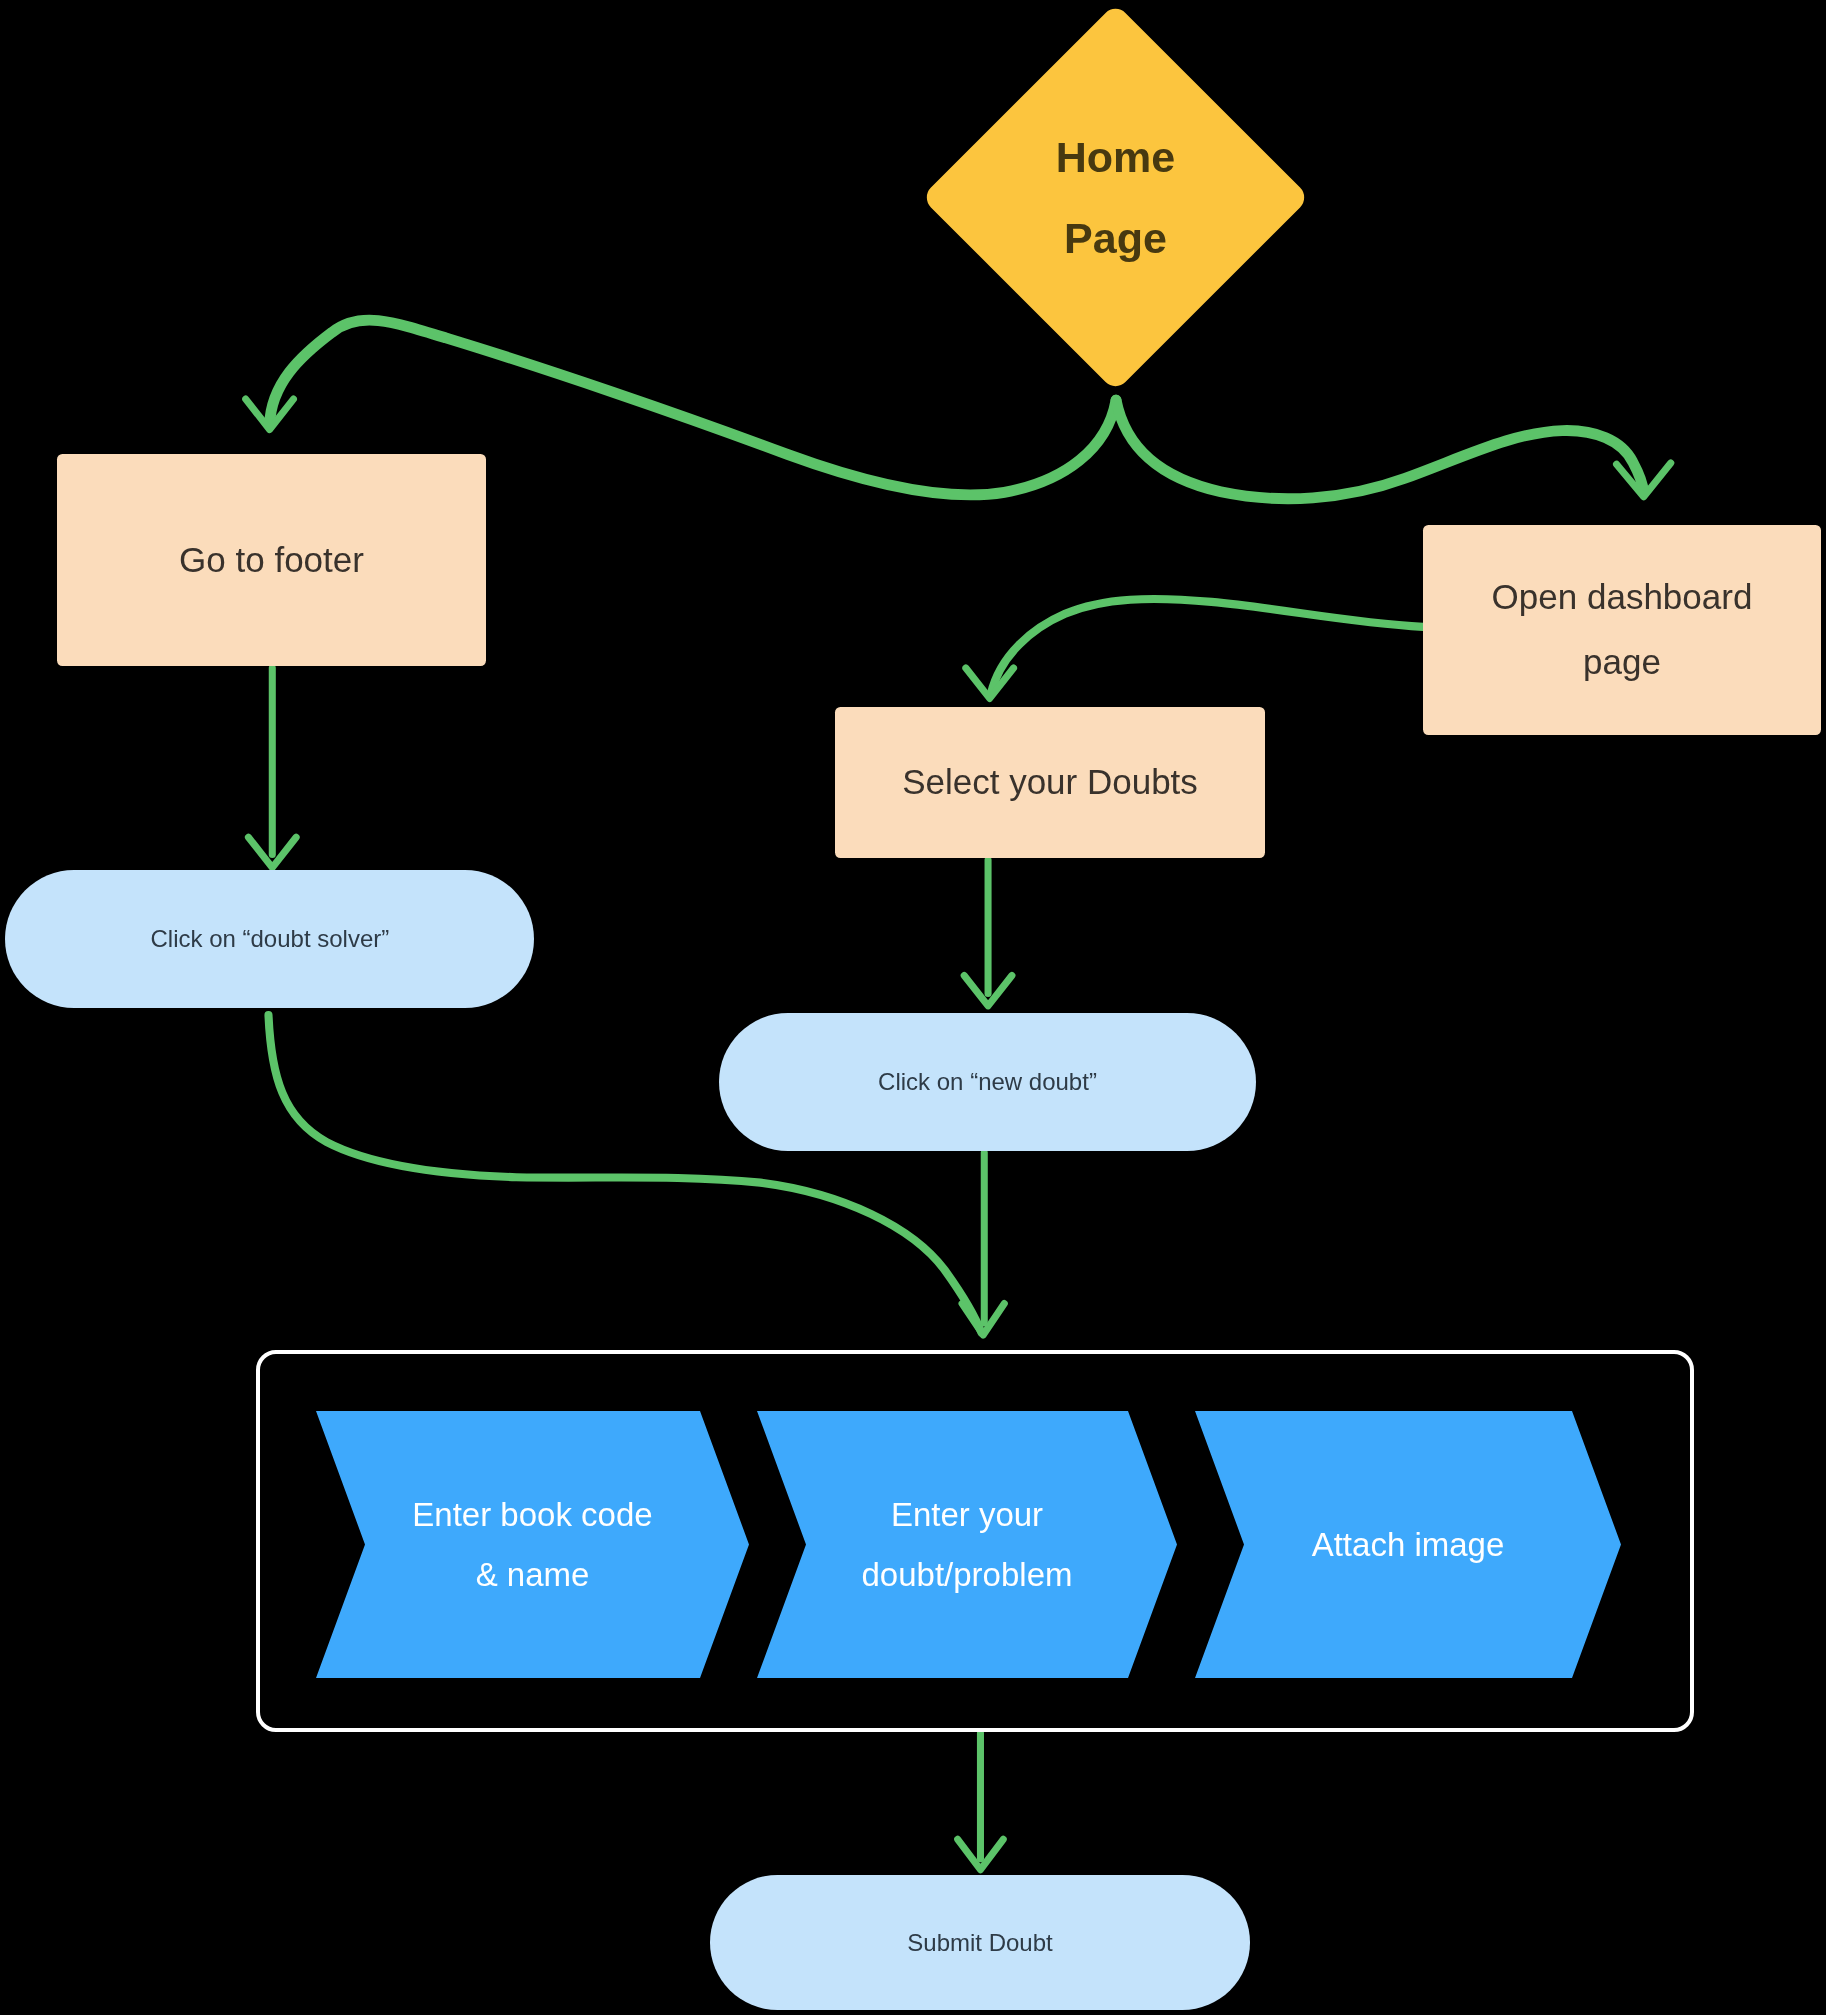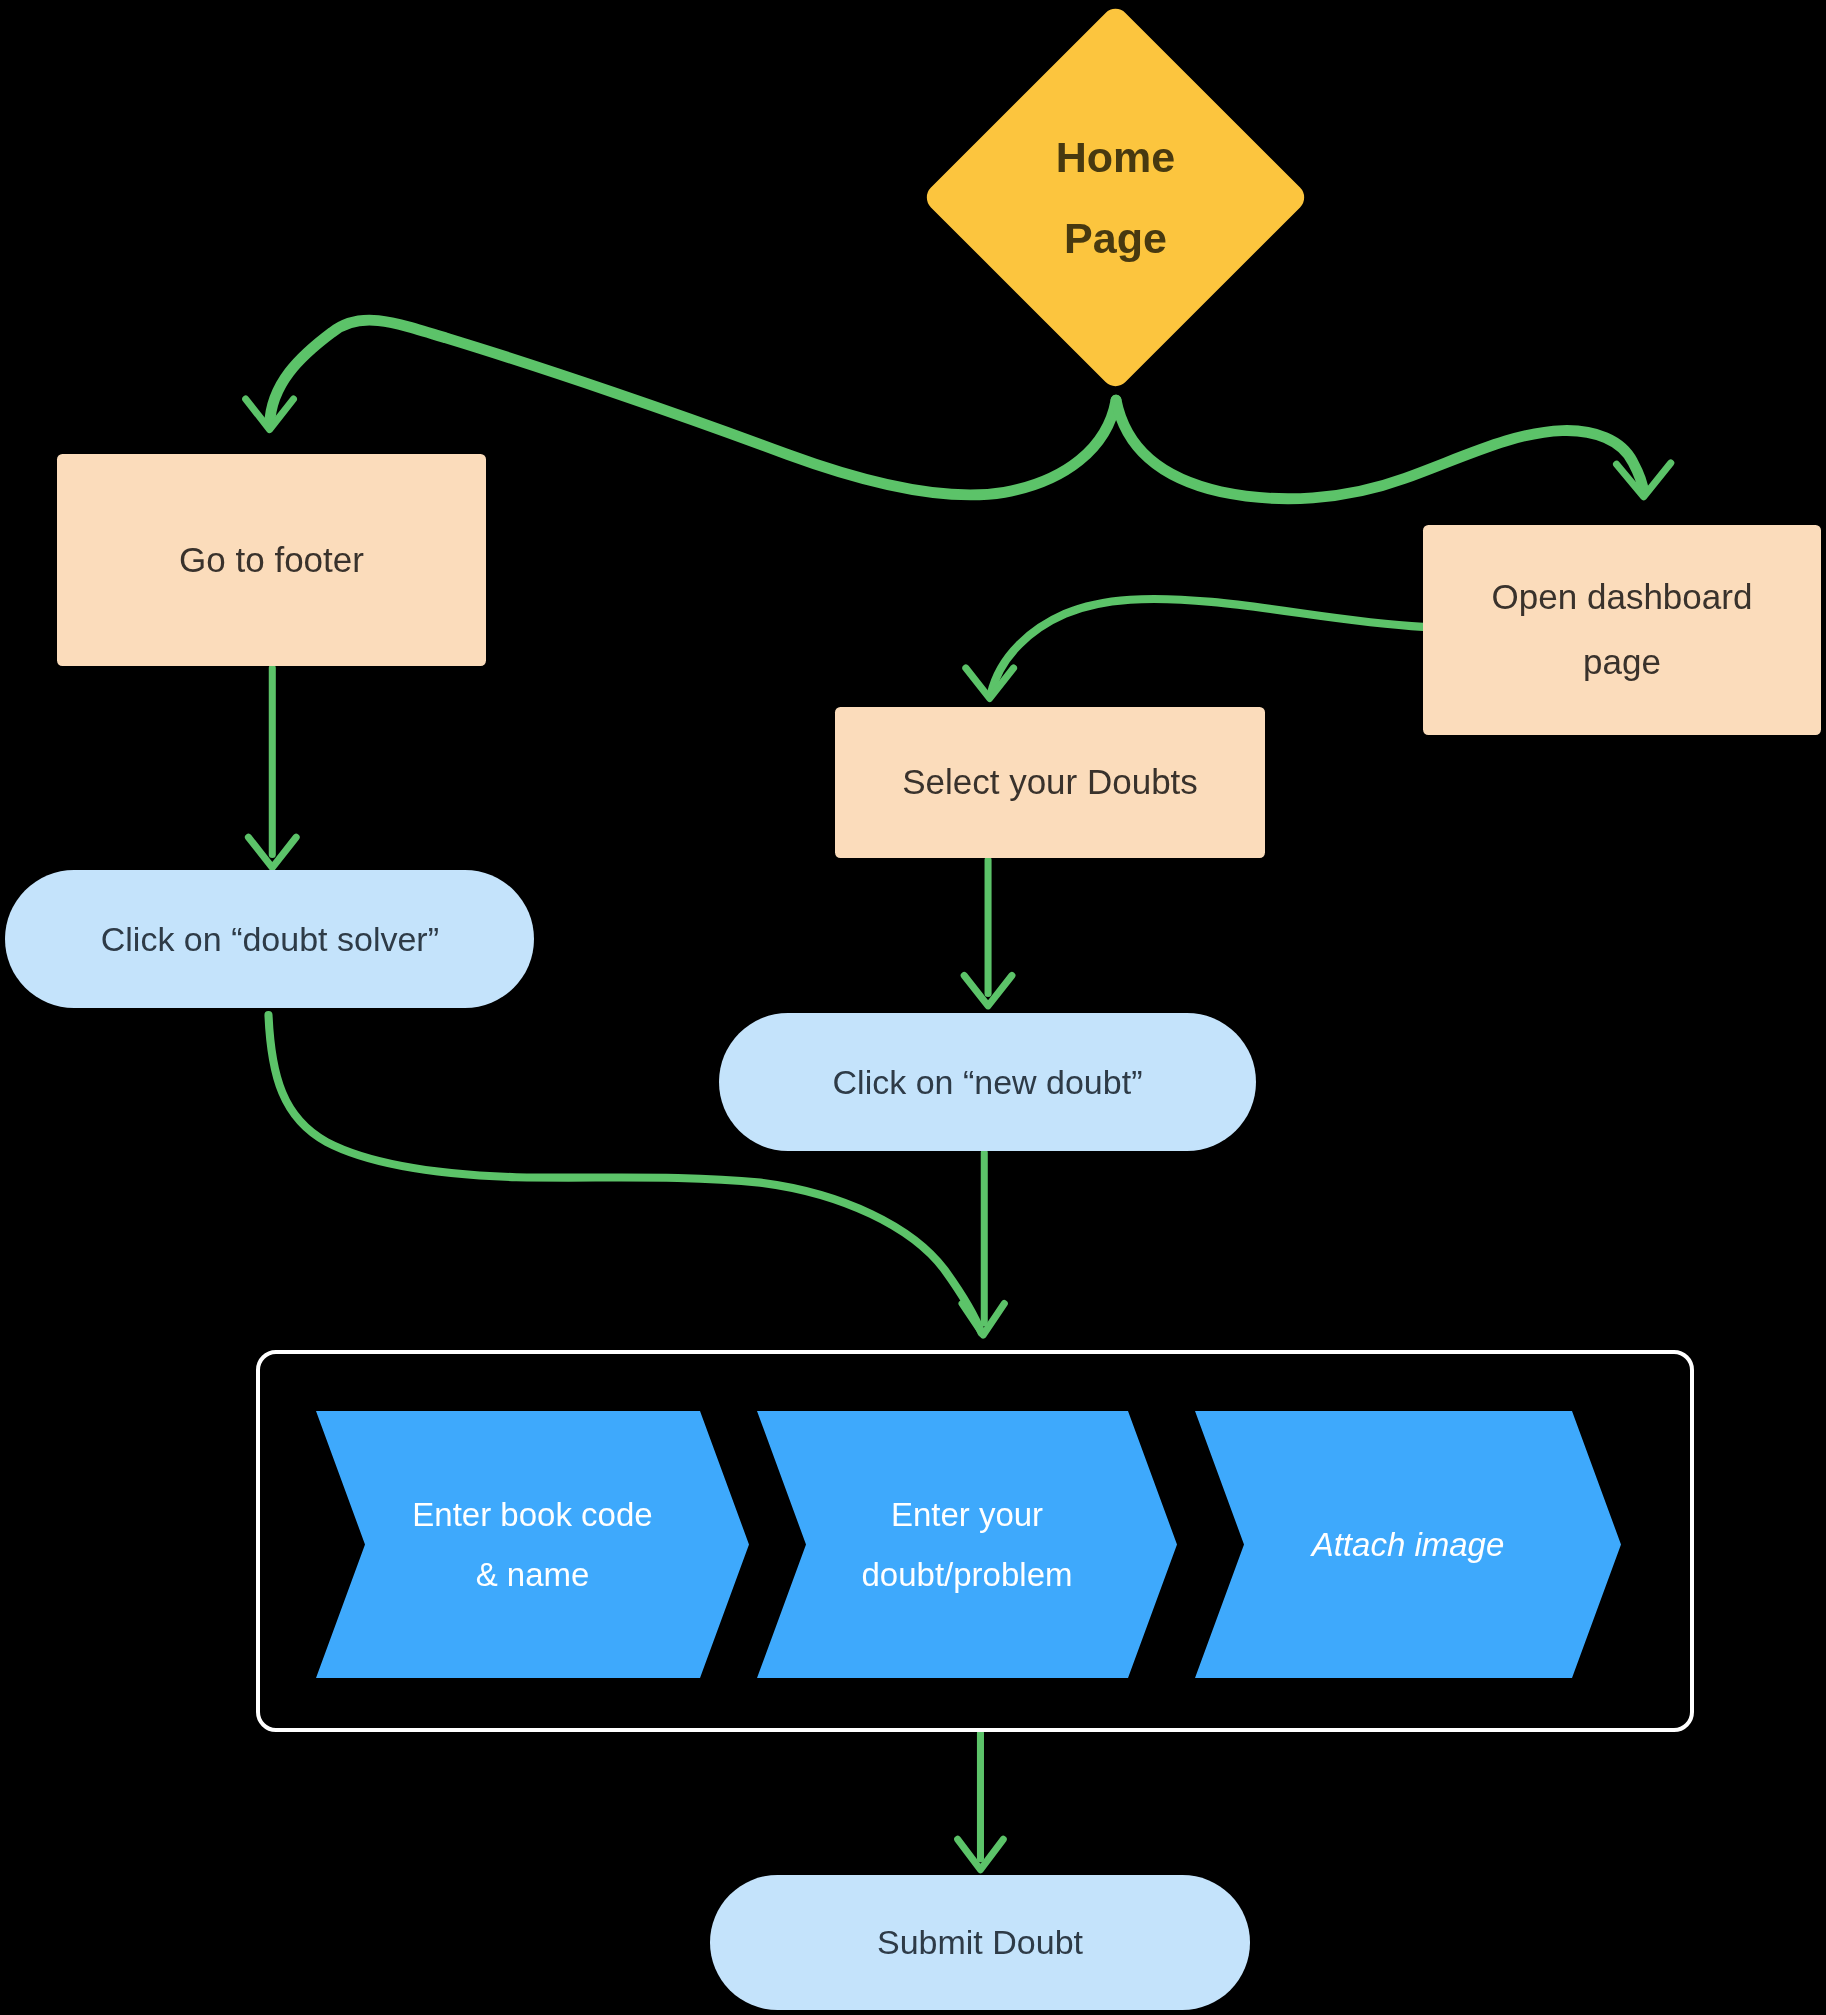--- a/index.html
+++ b/index.html
@@ -38,42 +38,42 @@
   .box .lbl{line-height:1.85;}
   #go-footer{left:57px;top:454px;width:429px;height:212px;}
   #open-dashboard{left:1423px;top:525px;width:398px;height:210px;}
   #open-dashboard .lbl{width:271px;}
   #select-doubts{left:811px;top:707px;width:430px;height:151px;margin-left:24px;}
 
   
   .pill{
     position:absolute;background:var(--pill-blue);border-radius:70px;
     display:flex;align-items:center;justify-content:center;
-    color:var(--pill-text);font-size:34px;text-align:center;white-space:nowrap;
+    color:var(--pill-text);font-size:24px;text-align:center;white-space:nowrap;
   }
   #doubt-solver{left:5.4px;top:870px;width:529px;height:138px;}
   #new-doubt{left:719px;top:1013px;width:537px;height:138px;}
   #submit-doubt{left:710px;top:1875px;width:540px;height:135px;}
 
   
   .steps-container{
     position:absolute;left:256px;top:1350px;width:1438px;height:382px;
     border:4.3px solid var(--container-border);border-radius:20px;box-sizing:border-box;
     background:transparent;
   }
   .chevron{
     position:absolute;top:57px;height:267px;background:var(--chevron-blue);
     clip-path:polygon(0 0, calc(100% - 49px) 0, 100% 50%, calc(100% - 49px) 100%, 0 100%, 49px 50%);
     display:flex;flex-direction:column;align-items:center;justify-content:center;
     color:var(--chevron-text);font-size:33px;text-align:center;
   }
   .chevron span{display:block;line-height:60px;}
   #chev-1{left:56px;width:433px;}
   #chev-2{left:497px;width:420px;}
-  #chev-3{left:935px;width:426px;font-style:italic;}
+  #chev-3{left:935px;width:426px;}
 </style>
 </head>
 <body>
 
 <div class="canvas">
 
   <svg class="arrows" viewBox="0 0 3369 3716">
 
     <path class="flow-thick" d="M 2058 738 C 2042 828, 1962 888, 1852 908 C 1742 926, 1602 893, 1452 838 C 1252 763, 1002 678, 822 623 C 722 592, 662 573, 612 613 C 552 658, 500 708, 497 783"></path>
     <path class="head" d="M 453 736 L 497 792 L 541 736"></path>

